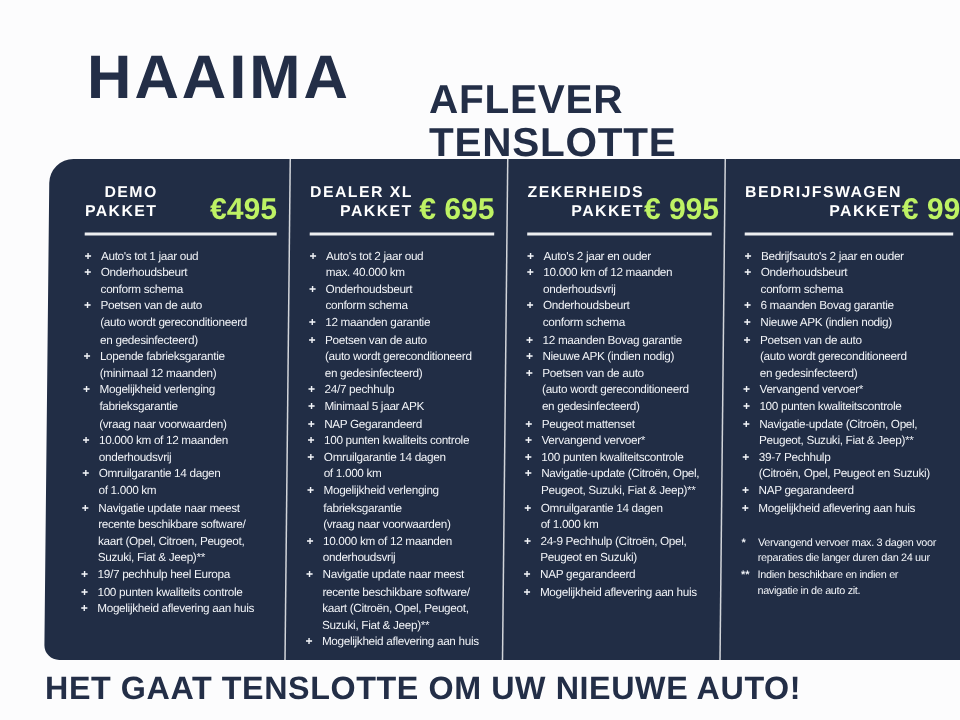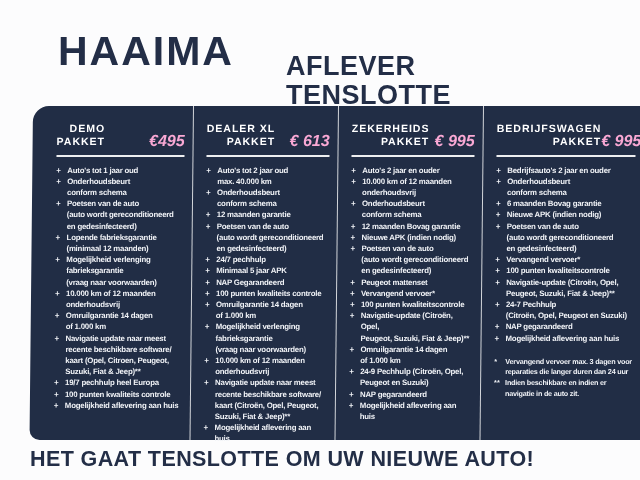--- a/index.html
+++ b/index.html
@@ -33,27 +33,27 @@
   .col { padding: 16px 8px 8px 13px; height: 100%; }
   .col + .col { border-left: 1px solid rgba(255,255,255,0.8); }
   .col:nth-child(1) { width: 160px; padding-left: 24px; }
   .col:nth-child(2) { width: 145px; }
   .col:nth-child(3) { width: 145px; }
   .col:nth-child(4) { width: 161px; }
   .col-head { display: flex; justify-content: space-between; align-items: flex-end; }
   .col-name {
     font-size: 10.5px; font-weight: 700; letter-spacing: 1px; line-height: 13px; color: #ffffff; text-align: right;
   }
-  .col-price { font-size: 16px; font-weight: 700; line-height: 15px; color: #f9a8d4; white-space: nowrap; font-style: italic; }
+  .col-price { font-size: 20px; font-weight: 700; line-height: 15px; color: #bef264; white-space: nowrap; }
   .col-rule { height: 1.5px; background: rgba(255,255,255,0.92); margin: 7px 0 8px 0; }
   .item { display: flex; }
   .plus { width: 11px; flex: 0 0 11px; font-size: 8px; font-weight: 700; line-height: 11.2px; }
   .item-text, .fn-text {
     white-space: pre-line;
-    font-size: 7.8px; font-weight: 700; letter-spacing: -0.2px; line-height: 11.2px;
+    font-size: 7.8px; font-weight: 400; letter-spacing: -0.2px; line-height: 11.2px;
   }
   .footnotes { margin-top: 13px; }
   .footnote { display: flex; }
   .fn-marker { width: 11px; flex: 0 0 11px; font-size: 7.2px; font-weight: 700; line-height: 10.6px; }
   .fn-text { font-size: 7.2px; line-height: 10.6px; }
   .tagline {
     position: absolute; left: 30px; top: 447px; color: #232e47;
     font-size: 21.5px; font-weight: 700; letter-spacing: 0.4px;
   }
 </style>
@@ -136,21 +136,21 @@
           <span class="item-text">Mogelijkheid aflevering aan huis</span>
         </div>
       </div>
     </div>
     <div class="col">
       <div class="col-head">
         <div class="col-name">
           <div>DEALER XL</div>
           <div>PAKKET</div>
         </div>
-        <div class="col-price">€ 613</div>
+        <div class="col-price">€ 695</div>
       </div>
       <div class="col-rule"></div>
       <div class="col-items">
         <div class="item">
           <span class="plus">+</span>
           <span class="item-text">Auto's tot 2 jaar oud
 max. 40.000 km</span>
         </div>
         <div class="item">
           <span class="plus">+</span>
@@ -328,21 +328,21 @@
           <span class="plus">+</span>
           <span class="item-text">100 punten kwaliteitscontrole</span>
         </div>
         <div class="item">
           <span class="plus">+</span>
           <span class="item-text">Navigatie-update (Citroën, Opel,
 Peugeot, Suzuki, Fiat &amp; Jeep)**</span>
         </div>
         <div class="item">
           <span class="plus">+</span>
-          <span class="item-text">24-7 Pechhulp
+          <span class="item-text">39-7 Pechhulp
 (Citroën, Opel, Peugeot en Suzuki)</span>
         </div>
         <div class="item">
           <span class="plus">+</span>
           <span class="item-text">NAP gegarandeerd</span>
         </div>
         <div class="item">
           <span class="plus">+</span>
           <span class="item-text">Mogelijkheid aflevering aan huis</span>
         </div>

